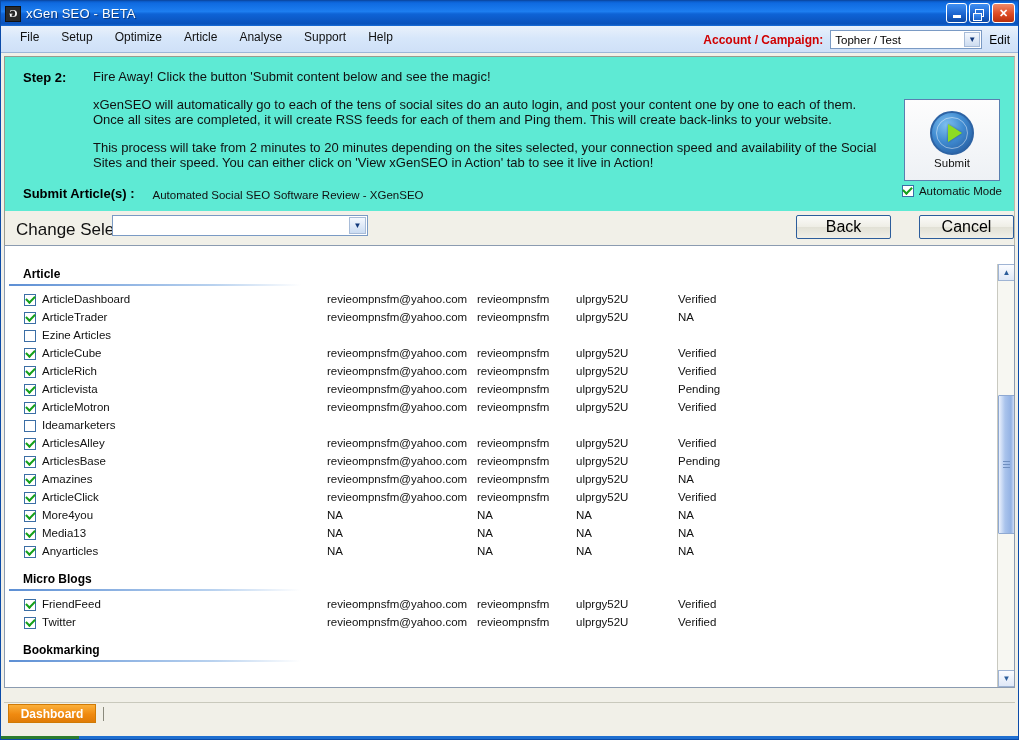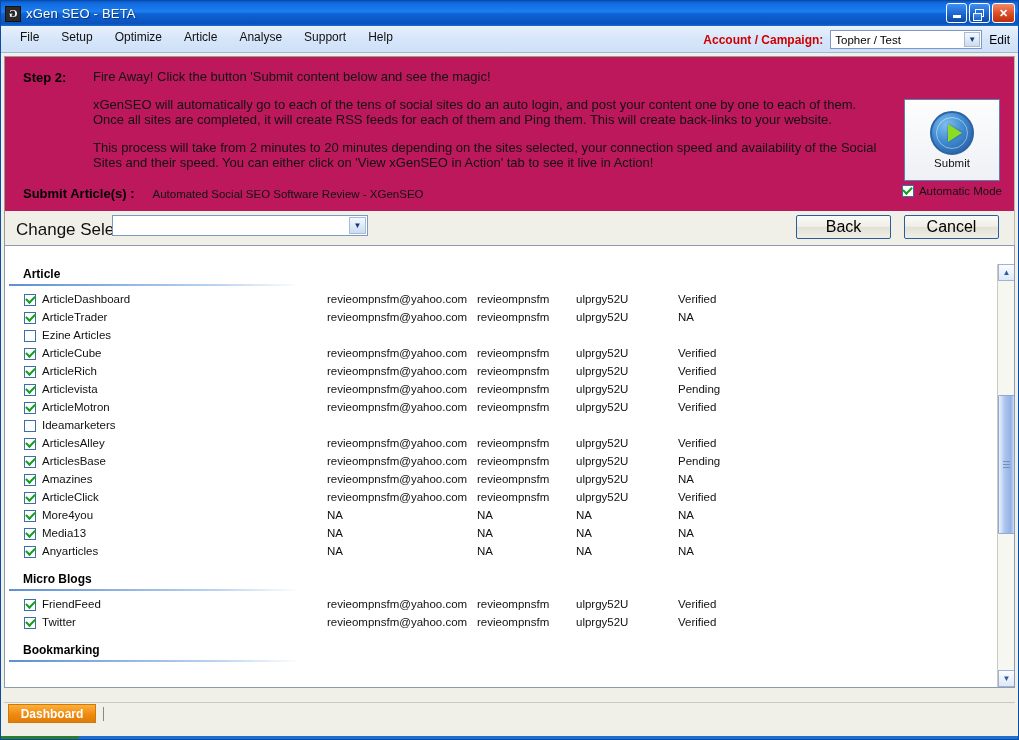--- a/index.html
+++ b/index.html
@@ -102,40 +102,40 @@
     background: linear-gradient(to bottom,#f4f8fe,#cddcf0);
     border: 1px solid #a8bcd8;
     display: flex; align-items: center; justify-content: center;
     font-size: 8px; color: #11387a;
   }
   .edit-link { font-size: 12px; color: #000; white-space: nowrap; padding-right:2px;}
 
   
   .steppanel {
     margin: 3px 3px 0 3px;
-    background: #be185d;
+    background: #5eead4;
     border: 1px solid #9a9a8e;
     border-right-color:#b9b9ad;
     border-bottom: none;
     height: 155px;
     position: relative;
     padding: 13px 0 0 0;
   }
   .step-label {
     position:absolute; left: 18px; top: 13px;
     font-size: 13px; font-weight: bold; color:#000;
   }
   .step-body {
     position: absolute; left: 88px; top: 12px; right: 130px;
     font-size: 13px; color:#111; line-height: 15px;
   }
   .step-body p { margin: 0 0 13px 0; }
   .submit-row {
     position:absolute; left:18px; bottom: 10px;
-    display:flex; align-items: center; gap: 18px;
+    display:flex; align-items: flex-end; gap: 18px;
   }
   .submit-row .lbl { font-size: 13px; font-weight: bold; color:#000;}
   .submit-row .val { font-size: 11.5px; color:#111; }
 
   .submit-box {
     position: absolute; right: 14px; top: 42px;
     width: 96px; height: 82px;
     background: linear-gradient(to bottom,#fdfdfd,#eef1f5);
     border: 1px solid #5a7fb0;
     display: flex; flex-direction: column;
@@ -196,21 +196,21 @@
   .btn {
     position:absolute; top:4px; height: 24px; width: 95px;
     background: linear-gradient(to bottom,#fbfbf9 0%, #efeee6 48%, #e2e1d6 52%, #f0efe7 100%);
     border: 1px solid #2c5d9b;
     border-radius: 2px;
     font-size: 16px; color:#000;
     display:flex;align-items:center;justify-content:center;
     cursor:default;
   }
   .btn.back{ right: 123px; }
-  .btn.cancel{ right: 15px; }
+  .btn.cancel{ right: 0; }
 
   
   .grid {
     margin: 0 3px;
     border: 1px solid #8b9bb0;
     background:#fff;
     height: 443px;
     position: relative;
     overflow: hidden;
   }

